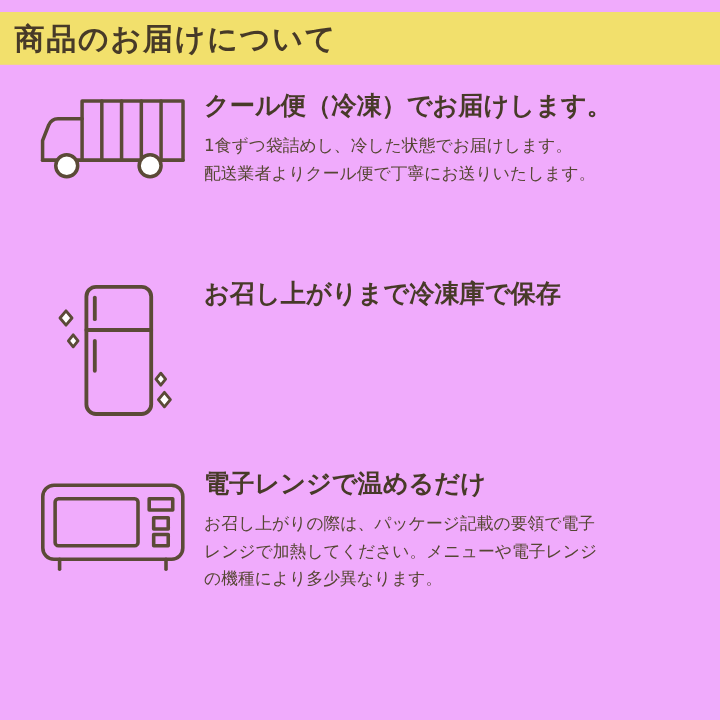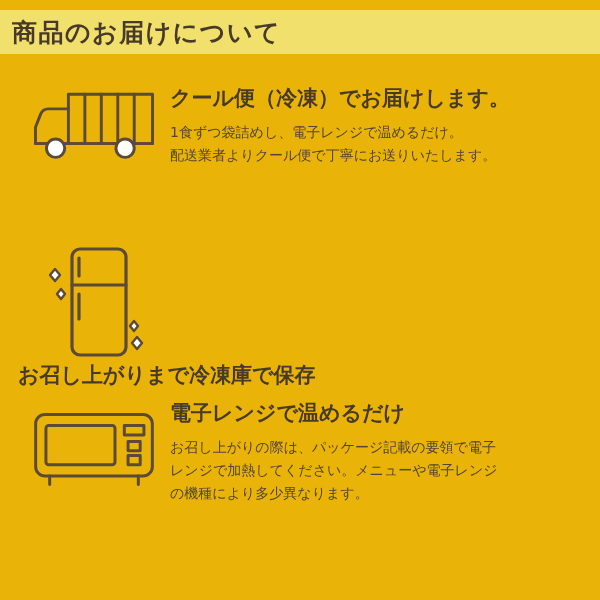--- a/index.html
+++ b/index.html
@@ -3,21 +3,21 @@
 <meta charset="utf-8">
 <style>
   html,body { margin:0; padding:0; }
   body {
     font-family: "DejaVu Sans", "Liberation Sans", sans-serif;
     background:#ffffff;
   }
   .page {
     position:relative;
     width:600px; height:600px;
-    background:#eab308;
+    background:#f0abfc;
     box-sizing:border-box;
     padding-top:10px;
     overflow:hidden;
   }
   .band {
     background:#f2e06c;
     height:44px;
     display:flex;
     align-items:center;
     padding-left:12px;
@@ -26,22 +26,22 @@
     font-size:25px;
     font-weight:bold;
     color:#473a28;
     letter-spacing:1.5px;
   }
   .content {
     display:flex;
     box-sizing:border-box;
     padding:20px 20px 10px 18px;
   }
-  .content-1 { height:157px;margin-top:10px; }
-  .content-2 { height:158px;flex-direction:column; }
+  .content-1 { height:157px; }
+  .content-2 { height:158px; }
   .content-3 { height:158px; }
   .icon-col {
     width:152px;
     flex-shrink:0;
     display:flex;
     justify-content:center;
     align-items:flex-start;
     padding-top:4px;
     color:#5b4a37;
   }
@@ -88,21 +88,21 @@
           <path class="icn" d="M42 22 L20 22 Q14 22 11.5 28 L6 42 L6 60 L42 60"></path>
 
           <line class="icn" x1="6" y1="60" x2="134" y2="60"></line>
 
           <circle class="icn-fillwhite" cx="28" cy="65" r="10"></circle>
           <circle class="icn-fillwhite" cx="104" cy="65" r="10"></circle>
         </svg>
       </div>
       <div class="text-col">
         <h3 class="content-heading">クール便（冷凍）でお届けします。</h3>
-        <p class="content-body">1食ずつ袋詰めし、電子レンジで温めるだけ。
+        <p class="content-body">1食ずつ袋詰めし、冷した状態でお届けします。
 配送業者よりクール便で丁寧にお送りいたします。</p>
       </div>
     </div>
   </div>
 
   <div class="section">
     <div class="content content-2">
       <div class="icon-col">
         <svg width="100" height="116" viewBox="0 0 100 116">
 

